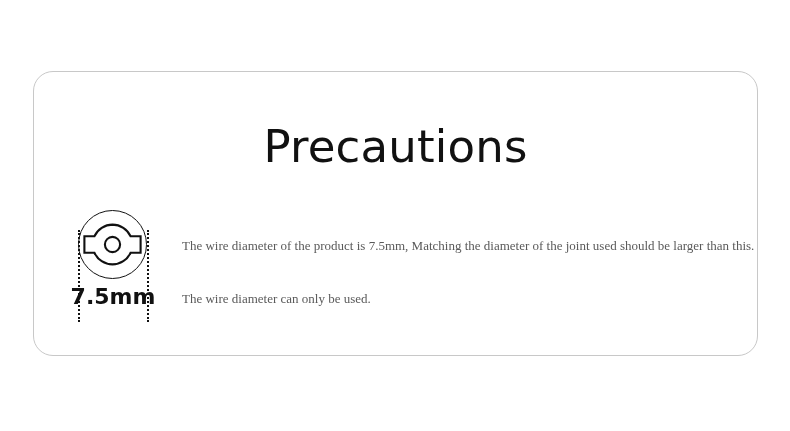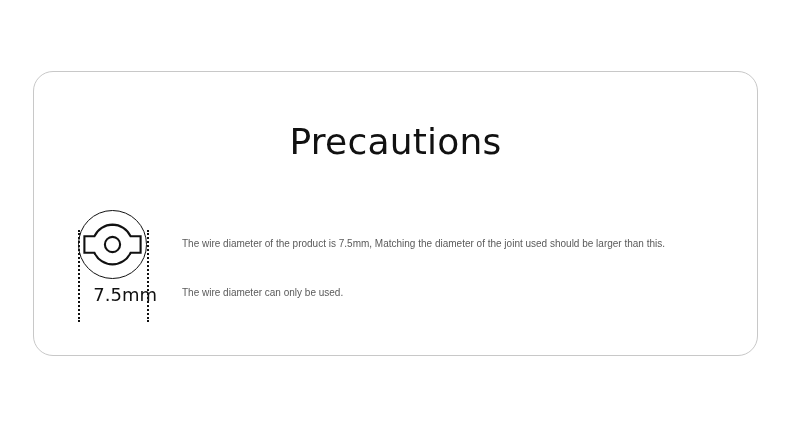--- a/index.html
+++ b/index.html
@@ -26,21 +26,21 @@
     background: #ffffff;
     box-sizing: border-box;
   }
 
   #title {
     position: absolute;
     left: 0;
     top: 52px;
     width: 100%;
     text-align: center;
-    font-size: 36px;
+    font-size: 45px;
     font-weight: 400;
     color: #111111;
     letter-spacing: 0.2px;
     line-height: 1;
     font-family: "DejaVu Sans", sans-serif;
   }
 
   
   #diagram {
     position: absolute;
@@ -77,40 +77,40 @@
     top: 8px;
     width: 69px;
     height: 69px;
   }
 
   #measure-label {
     position: absolute;
     left: 0;
     top: 84px;
     width: 88px;
-    text-align: right;
-    font-size: 18px;
-    font-weight: 400;
+    text-align: center;
+    font-size: 22px;
+    font-weight: 700;
     color: #111111;
     font-family: "DejaVu Sans", sans-serif;
     line-height: 1;
   }
 
   
   #body-text {
     position: absolute;
     left: 148px;
     top: 165px;
     width: 540px;
   }
   .body-line {
-    font-size: 10px;
+    font-size: 13px;
     color: #5a5a5a;
     line-height: 1.4;
-    font-family: Liberation Sans, sans-serif;
+    font-family: Liberation Serif, serif;
     white-space: nowrap;
   }
   .body-line + .body-line { margin-top: 35px; }
 </style>
 </head>
 <body>
 
 <div id="panel">
 
   <div id="title">Precautions</div>

